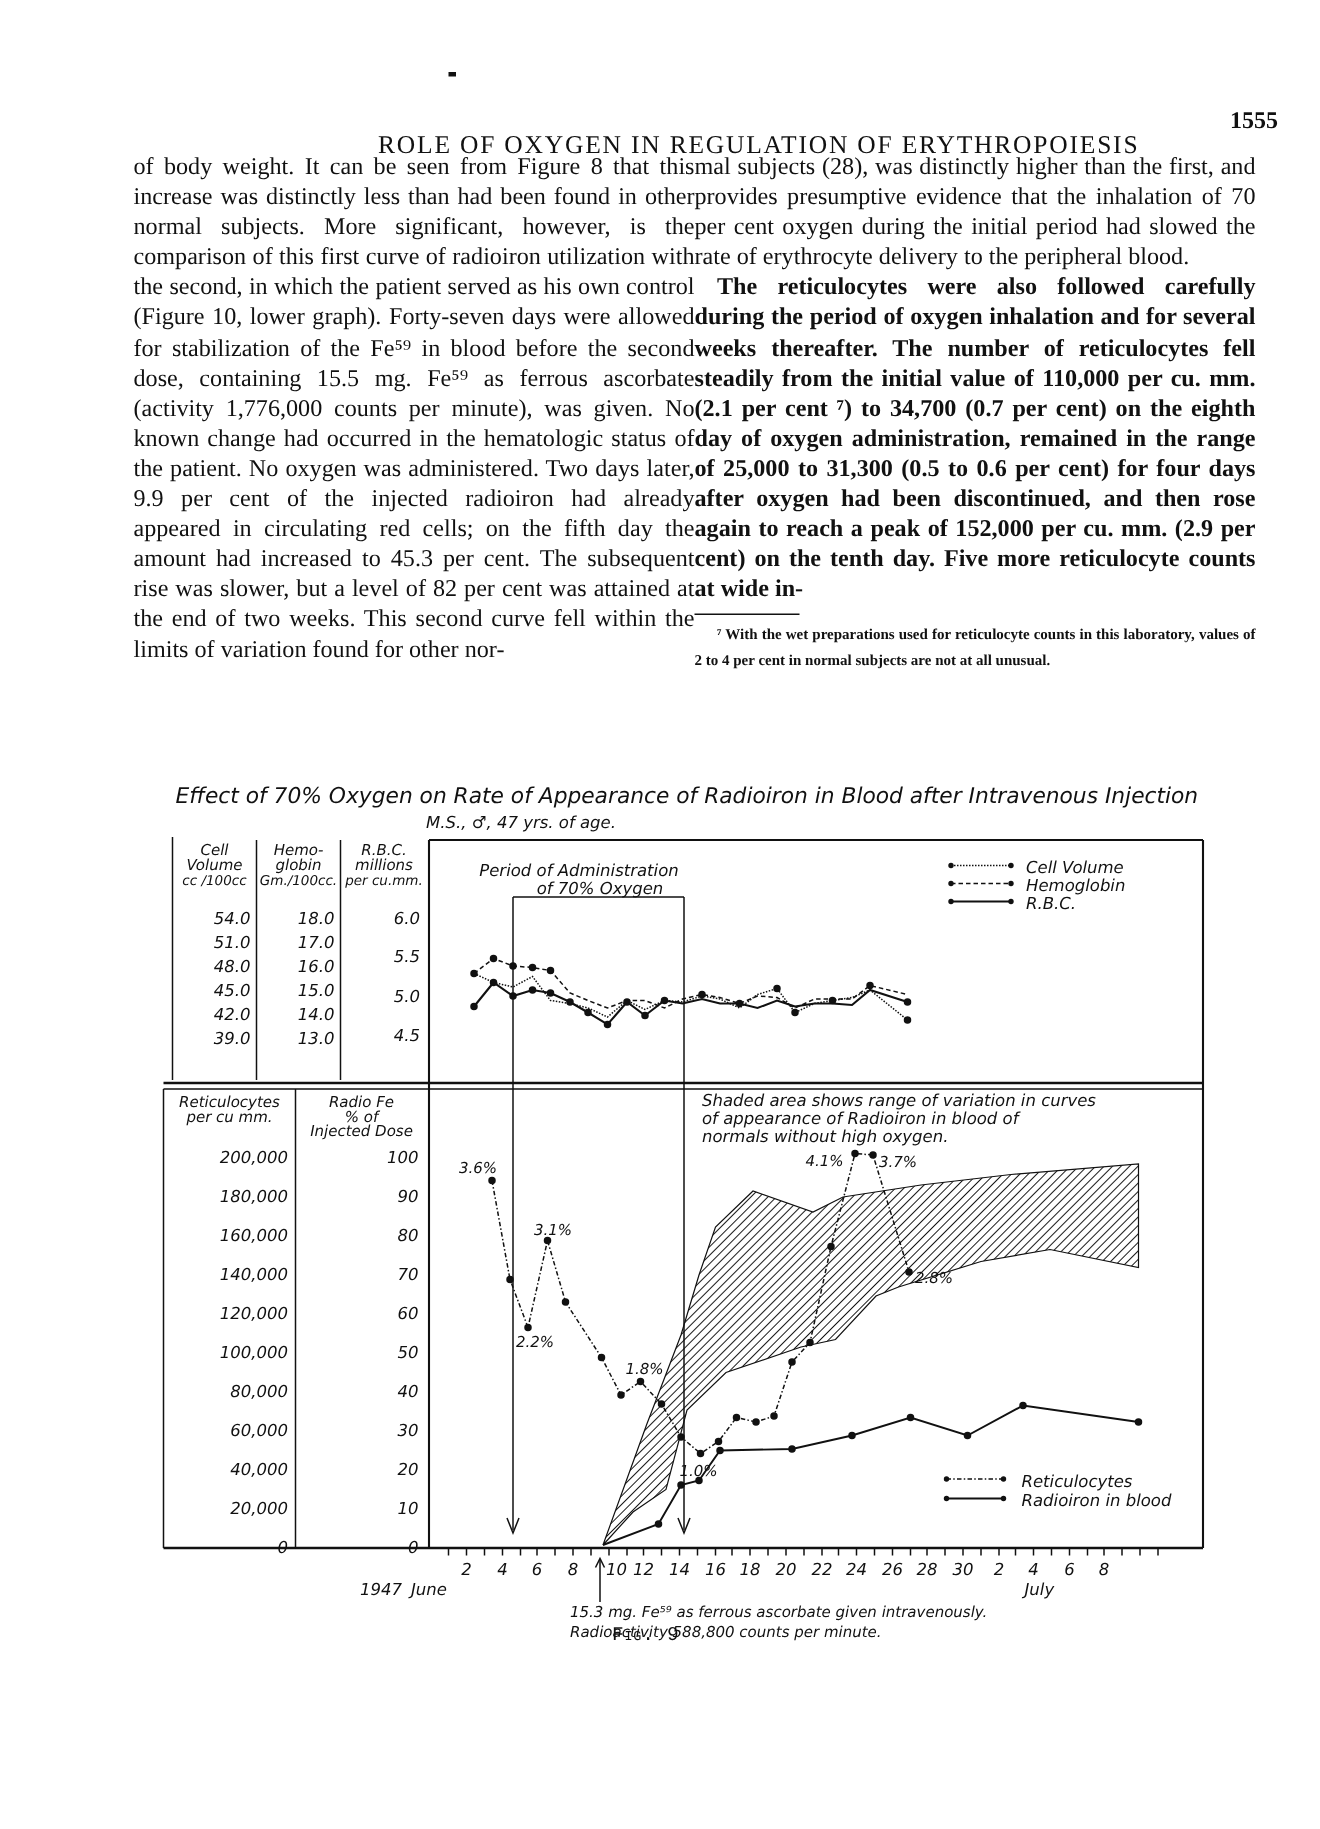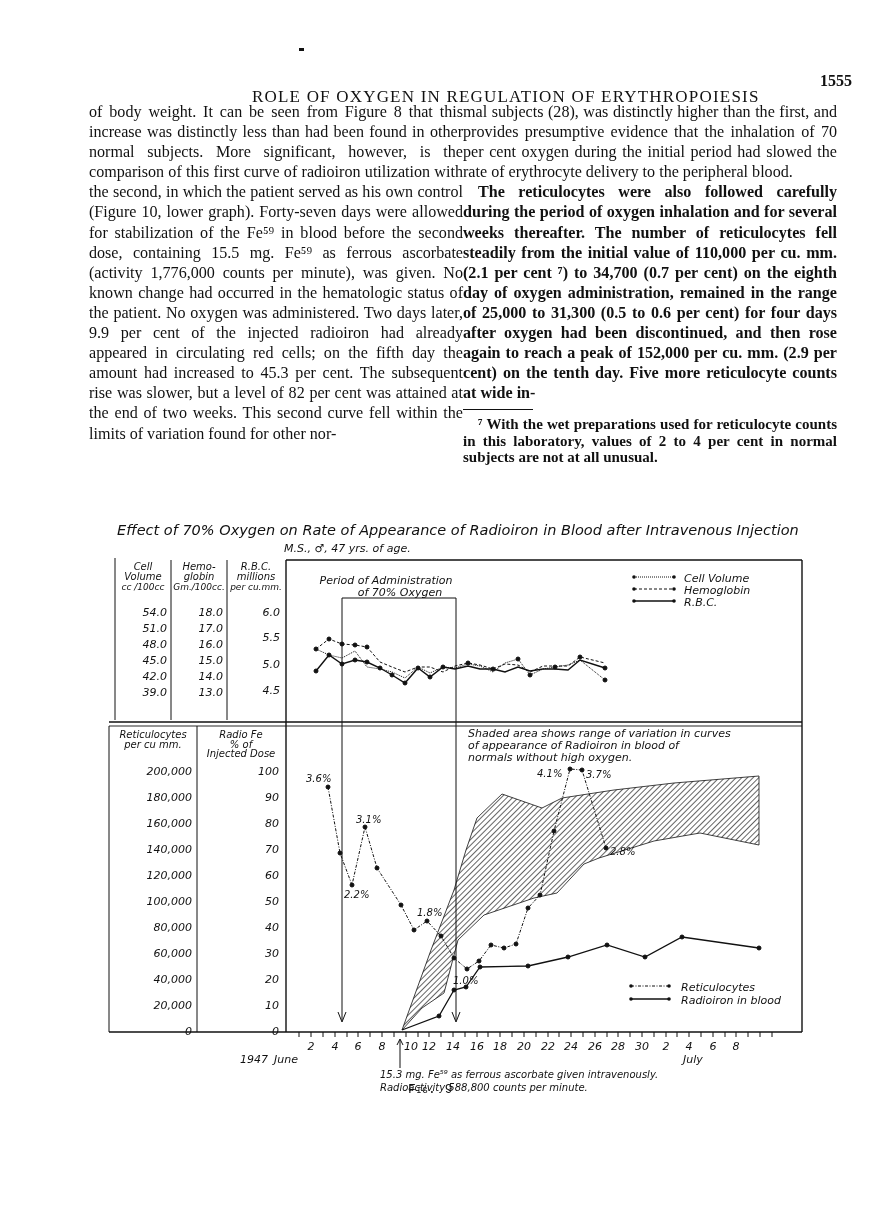--- a/index.html
+++ b/index.html
@@ -6,21 +6,21 @@
   body{width:880px;height:1219px;position:relative;overflow:hidden;font-family:"DejaVu Serif","Liberation Serif",serif;color:#111;}
   .dot-mark{position:absolute;left:299px;top:48px;width:5px;height:3px;background:#111;}
   .running-head{position:absolute;left:252px;top:87px;font-size:17px;letter-spacing:1.2px;font-weight:normal;font-family:"Liberation Serif",serif;}
   .page-num{position:absolute;left:820px;top:72px;font-size:16px;font-weight:bold;font-family:"Liberation Serif",serif;text-align:center;}
   .col{position:absolute;top:102px;width:374px;font-family:"Liberation Serif",serif;font-size:16.1px;line-height:20.1px;text-align:justify;}
   .col p{margin:0;}
   .col-left{left:68px;margin-left:21px;}
   .col-right{left:463px;}
   .indent{text-indent:15px;font-weight:bold;}
   .fn-rule{width:70px;border-top:1px solid #111;margin:6px 0 6px 0;}
-  .footnote{font-size:15px;line-height:16.5px;text-align:justify;}
+  .footnote{font-size:10px;line-height:16.5px;text-align:justify;}
   .chart-wrap{position:absolute;left:14px;top:0;width:880px;height:1219px;font-style:italic;}
   .fig-caption{position:absolute;left:408px;top:1082px;font-size:13px;font-family:Liberation Mono, monospace;font-variant:small-caps;letter-spacing:0.5px;}
   svg text{font-family:"DejaVu Sans","Liberation Sans",sans-serif;}
 </style>
 </head>
 <body>
 
 <div class="dot-mark"></div>
 <div class="running-head">ROLE OF OXYGEN IN REGULATION OF ERYTHROPOIESIS</div>
 <div class="page-num">1555</div>

